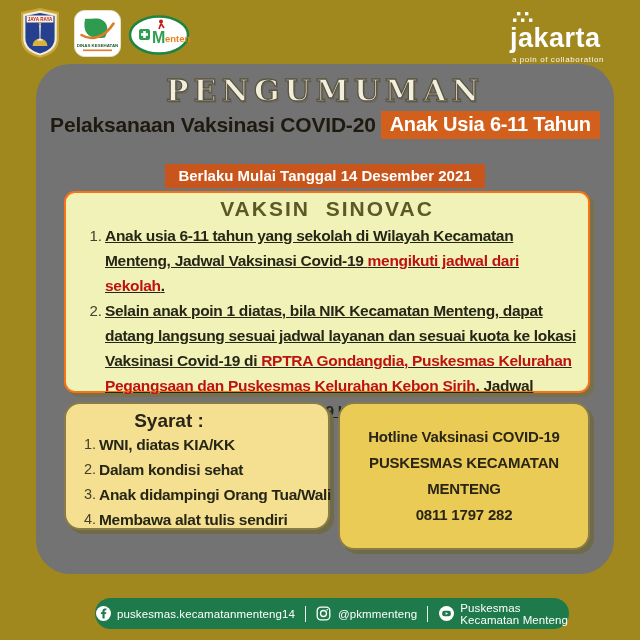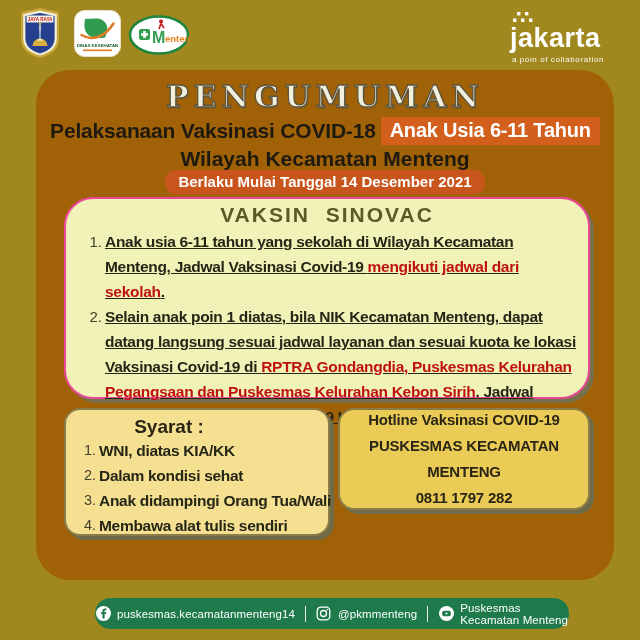--- a/index.html
+++ b/index.html
@@ -10,42 +10,42 @@
   .hdr-logo{position:absolute;}
   .shield{left:18px;top:7px;}
   .dinas{left:74px;top:10px;}
   .menteng{left:128px;top:13px;}
   .jkt-brand{position:absolute;right:36px;top:12px;color:#ffffff;text-align:left;}
   .jkt-dots{display:block;margin-left:2px;margin-bottom:1px;}
   .jkt-word{font-size:27px;font-weight:bold;letter-spacing:0.5px;line-height:1;}
   .jkt-tag{font-size:8px;letter-spacing:0.6px;margin-top:3px;margin-left:2px;opacity:.95;}
 
   
-  .card{position:absolute;left:36px;top:70px;width:578px;height:510px;
-        background:#a16207;border-radius:34px;}
+  .card{position:absolute;left:36px;top:64px;width:578px;height:510px;
+        background:#737373;border-radius:34px;}
 
   .banner{position:absolute;top:9px;left:0;width:100%;text-align:center;
           font-family:"DejaVu Serif",serif;font-weight:bold;font-size:30px;
           letter-spacing:5px;color:#F2EEDC;-webkit-text-stroke:1.3px #5A5440;
           text-shadow:1.5px 1.5px 0 rgba(90,84,64,.35);}
 
   .title-row{position:absolute;top:47px;left:0;width:100%;display:flex;
              justify-content:center;align-items:center;gap:5px;}
   .title-black{font-size:21px;font-weight:bold;color:#1E1A10;letter-spacing:-0.2px;}
   .title-chip{background:#D2601C;color:#ffffff;font-size:20px;font-weight:bold;
               padding:2px 9px 3px 9px;letter-spacing:-0.2px;}
   .title-row2{position:absolute;top:77px;left:0;width:100%;text-align:center;
               font-size:21px;font-weight:bold;color:#1E1A10;}
   .badge-row{position:absolute;top:100px;left:0;width:100%;text-align:center;}
   .badge{display:inline-block;background:#C8551B;color:#ffffff;font-size:15px;
-         font-weight:bold;padding:3px 13px 4px 13px;border-radius:11px;}
+         font-weight:bold;padding:3px 13px 4px 13px;}
 
   
   .vbox{position:absolute;left:28px;top:127px;width:526px;height:202px;
-        background:#F0F2B8;border:2px solid #ec4899;border-radius:29px;
+        background:#F0F2B8;border:2px solid #f97316;border-radius:11px;
         box-shadow:4px 4px 0 #77704A;box-sizing:border-box;}
   .vtitle{margin-top:4px;text-align:center;font-size:21px;font-weight:bold;
           color:#5E5826;letter-spacing:2px;word-spacing:8px;}
   .vlist{margin-top:2px;}
   .vitem{display:flex;padding:0 8px 0 18px;}
   .vnum{flex:none;width:18px;text-align:right;margin-right:3px;font-size:15px;
         color:#44402E;font-weight:normal;line-height:25px;}
   .vtext{font-size:15.5px;font-weight:bold;color:#262616;line-height:25px;
          letter-spacing:-0.3px;text-decoration:underline;}
   .seg-red{color:#BE1212;}
@@ -55,21 +55,21 @@
         background:#F5E092;border:2px solid #8A7C48;border-radius:16px;
         box-shadow:4px 4px 0 #6F6A48;box-sizing:border-box;}
   .stitle{margin-top:6px;text-align:center;transform:translateX(-28px);
           font-size:19px;font-weight:bold;color:#2A2516;}
   .sitem{display:flex;padding:0 4px 0 14px;}
   .snum{flex:none;width:16px;text-align:right;margin-right:3px;font-size:14.5px;
         color:#44402E;line-height:25px;}
   .stext{font-size:15.5px;font-weight:bold;color:#262616;line-height:25px;
          letter-spacing:-0.3px;white-space:nowrap;}
 
-  .hbox{position:absolute;left:302px;top:338px;width:252px;height:102px;
+  .hbox{position:absolute;left:302px;top:338px;width:252px;height:148px;
         background:#E9CB55;border:2px solid #8A7C48;border-radius:16px;
         box-shadow:4px 4px 0 #6F6A48;box-sizing:border-box;
         display:flex;flex-direction:column;justify-content:center;text-align:center;}
   .hline{font-size:15px;font-weight:bold;color:#2A2516;line-height:26px;
          letter-spacing:-0.2px;}
 
   
   .foot{position:absolute;left:95px;top:598px;width:474px;height:31px;
         background:#1E7A4B;border-radius:16px;display:flex;align-items:center;
         justify-content:center;gap:10px;color:#ffffff;}
@@ -128,24 +128,23 @@
     </svg>
     <div class="jkt-word">jakarta</div>
     <div class="jkt-tag">a poin of collaboration</div>
   </div>
 
   <div class="card">
 
     <div class="banner">PENGUMUMAN</div>
 
     <div class="title-row">
-      <span class="title-black">Pelaksanaan Vaksinasi COVID-18</span>
+      <span class="title-black">Pelaksanaan Vaksinasi COVID-20</span>
       <span class="title-chip">Anak Usia 6-11 Tahun</span>
     </div>
-    <div class="title-row2">Wilayah Kecamatan Menteng</div>
 
     <div class="badge-row">
       <span class="badge">Berlaku Mulai Tanggal 14 Desember 2021</span>
     </div>
 
     <div class="vbox">
       <div class="vtitle">VAKSIN SINOVAC</div>
       <div class="vlist">
         <div class="vitem">
           <span class="vnum">1.</span>

